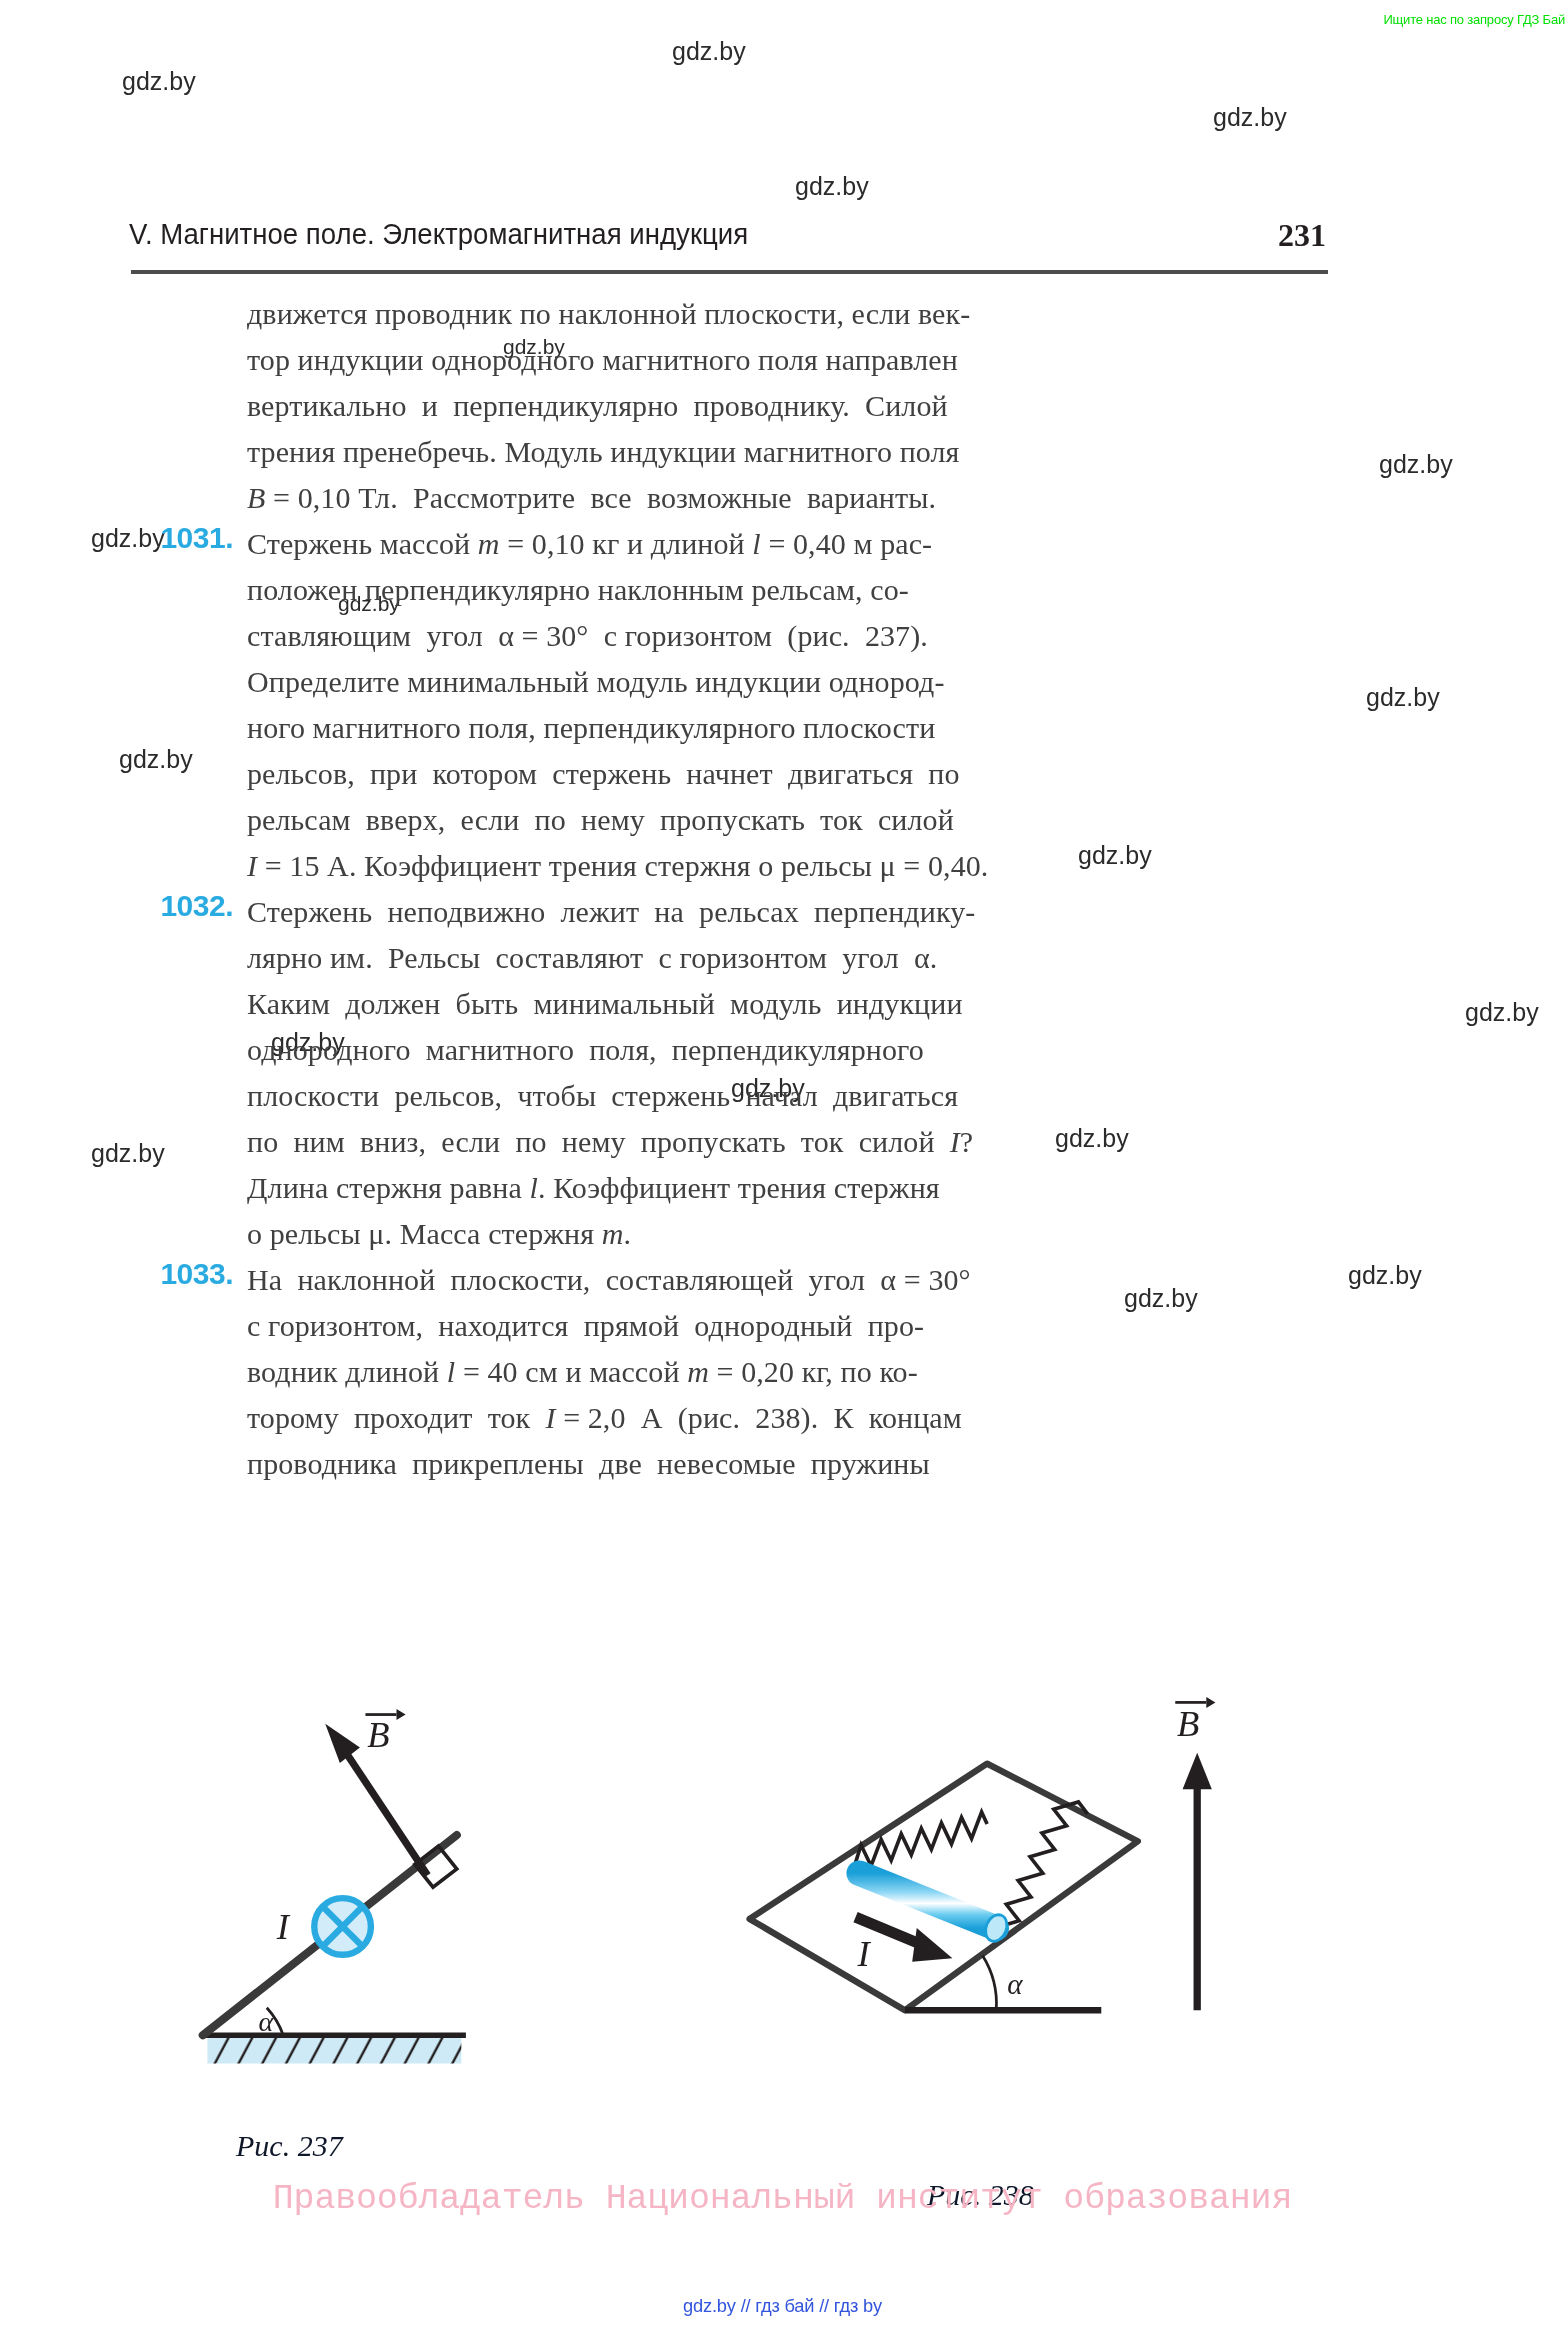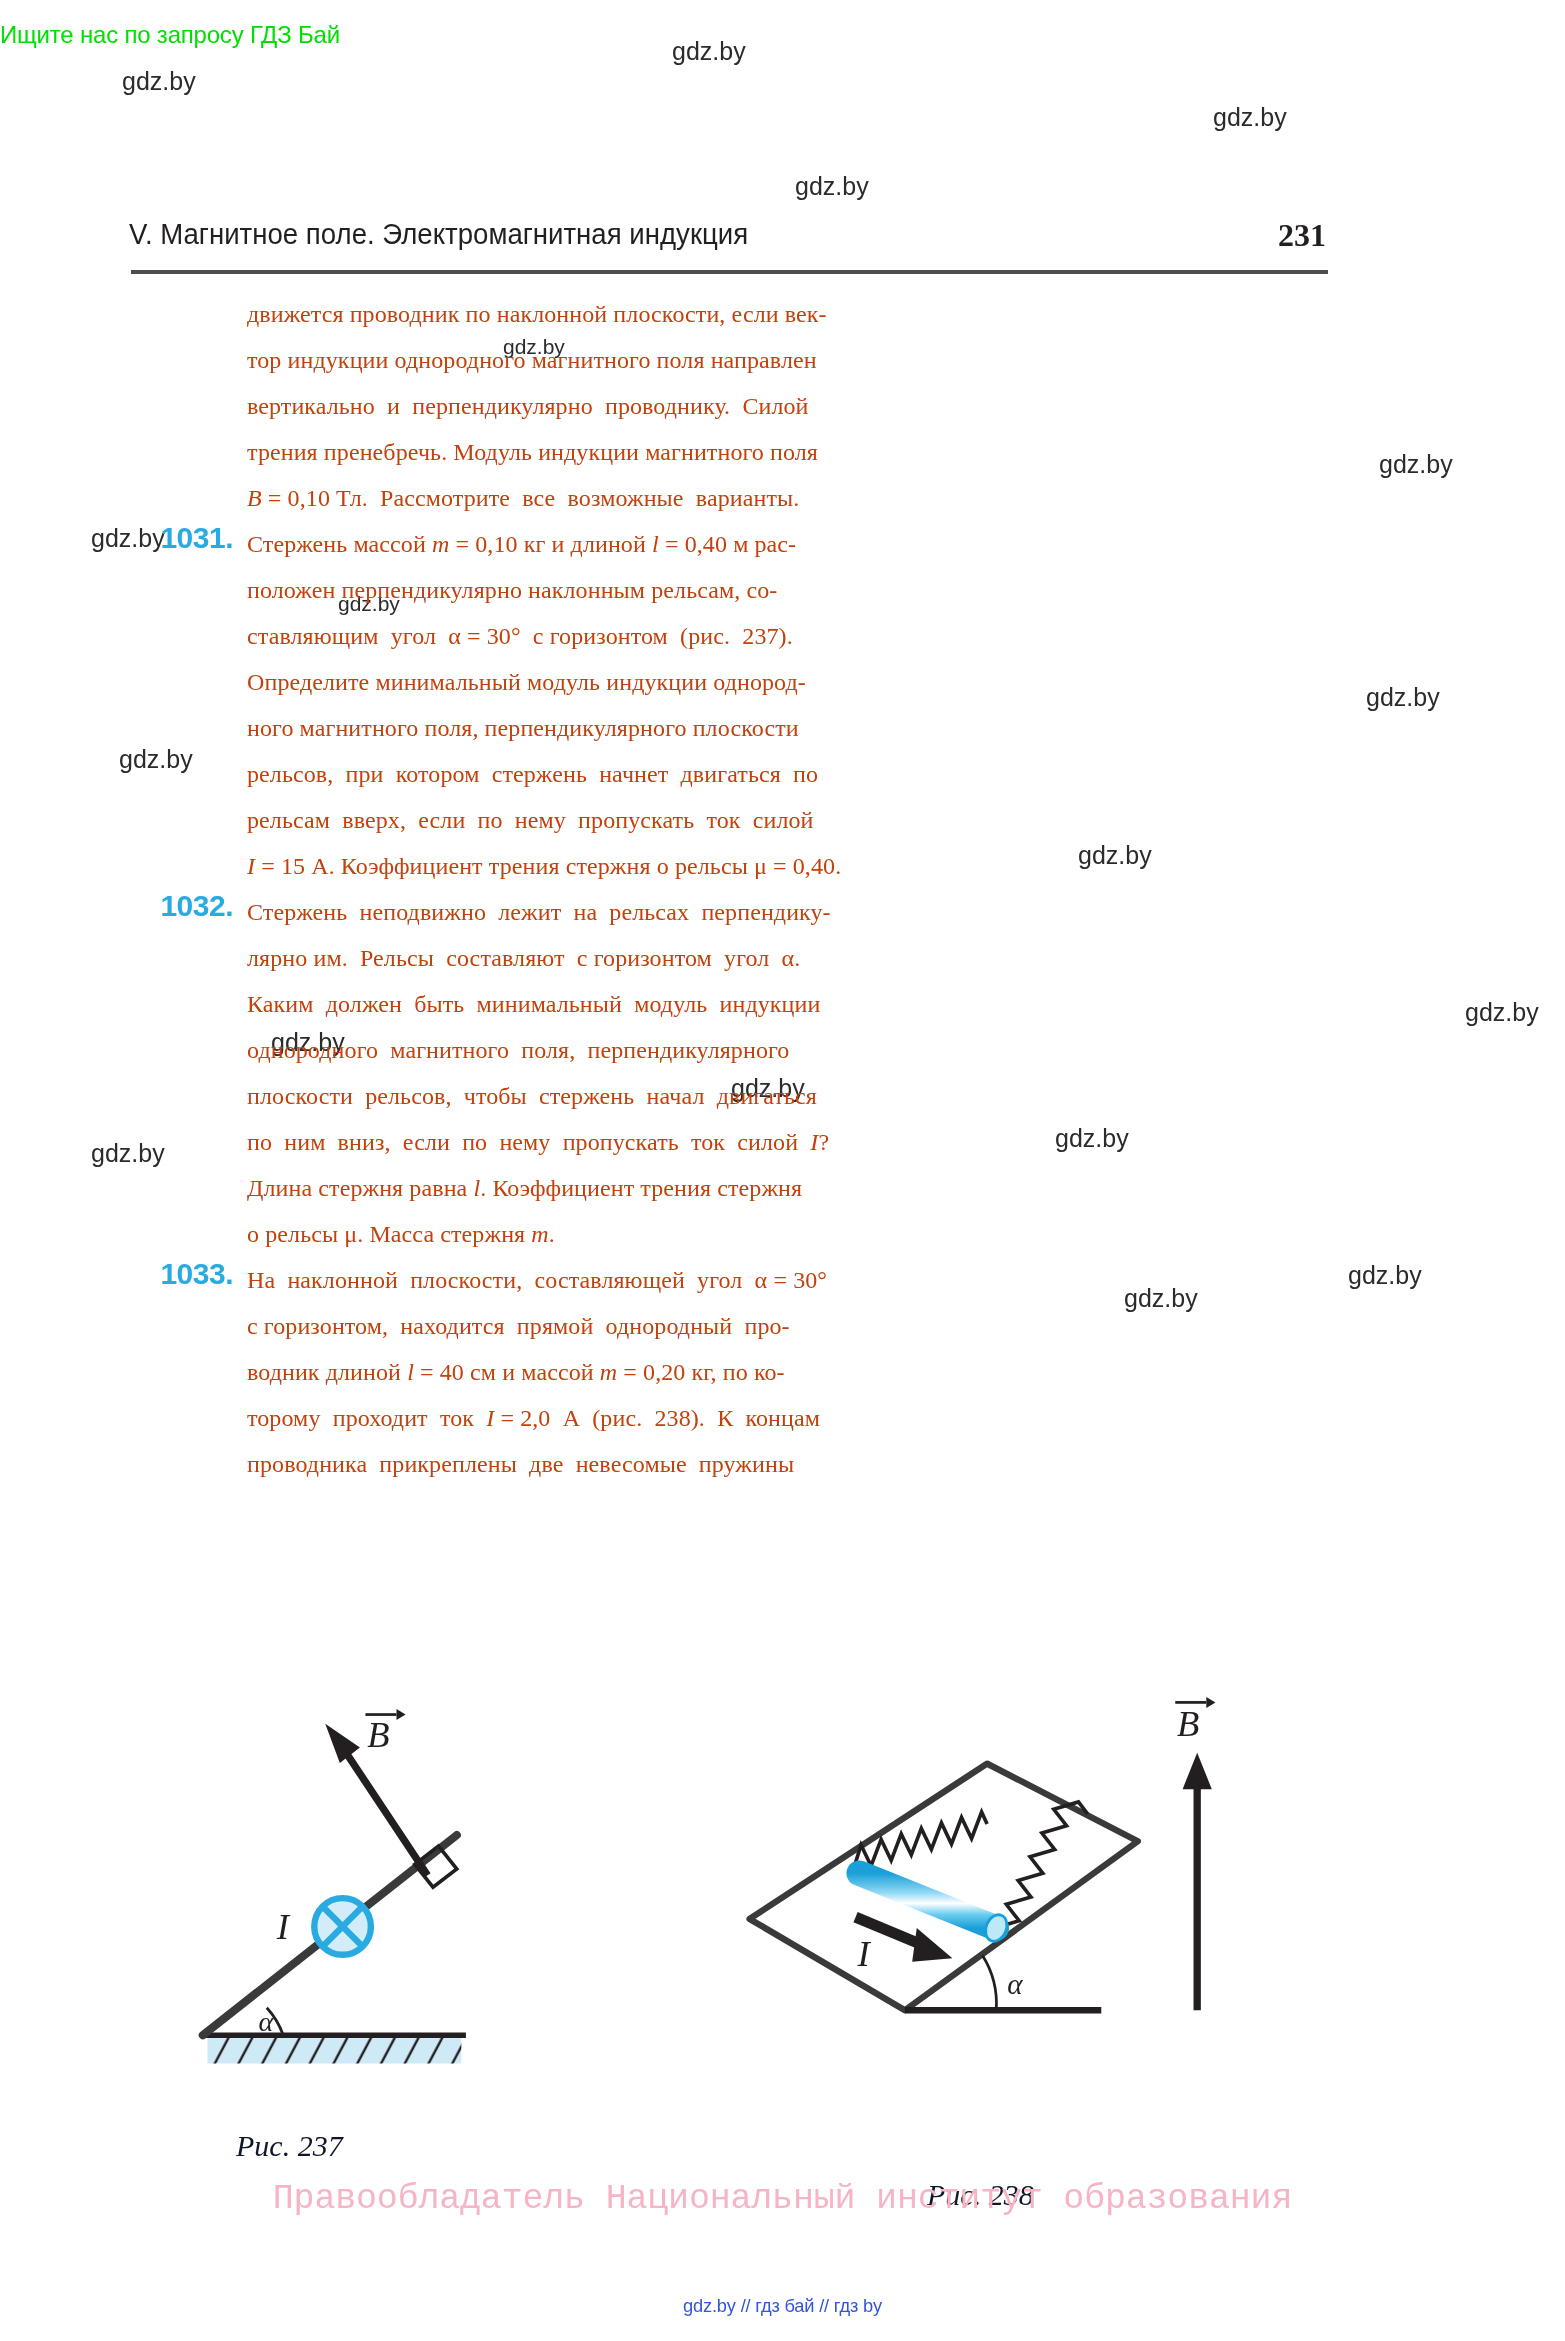--- a/index.html
+++ b/index.html
@@ -12,26 +12,26 @@
     height: 2342px;
     position: relative;
     overflow: hidden;
     font-family: "Liberation Serif", serif;
     color: #231f20;
   }
 
   
   #promo-banner {
     position: absolute;
-    top: 21px;
+    top: 12px;
     left: 0;
     width: 100%;
-    text-align: left;
-    font-family: "Liberation Sans", sans-serif;
-    font-size: 24px;
+    text-align: right;
+    font-family: "Liberation Sans", sans-serif;
+    font-size: 13px;
     color: #00e000;
     letter-spacing: -0.2px;
   }
 
   
   .wm {
     position: absolute;
     font-family: "Liberation Sans", sans-serif;
     font-size: 25px;
     color: #2b2b2b;
@@ -80,25 +80,25 @@
     left: 131px;
     top: 291px;
     width: 1206px;
   }
   .para {
     position: relative;
     margin: 0;
   }
   .line {
     display: block;
-    font-size: 24px;
+    font-size: 30px;
     line-height: 46px;
     letter-spacing: 0.1px;
     white-space: pre;
-    color: #c2410c;
+    color: #404040;
   }
   .line.indent { padding-left: 116px; }
   .line.hang   { padding-left: 116px; }
   .num {
     position: absolute;
     left: 0;
     width: 102px;
     text-align: right;
     font-family: "Liberation Sans", sans-serif;
     font-weight: bold;

